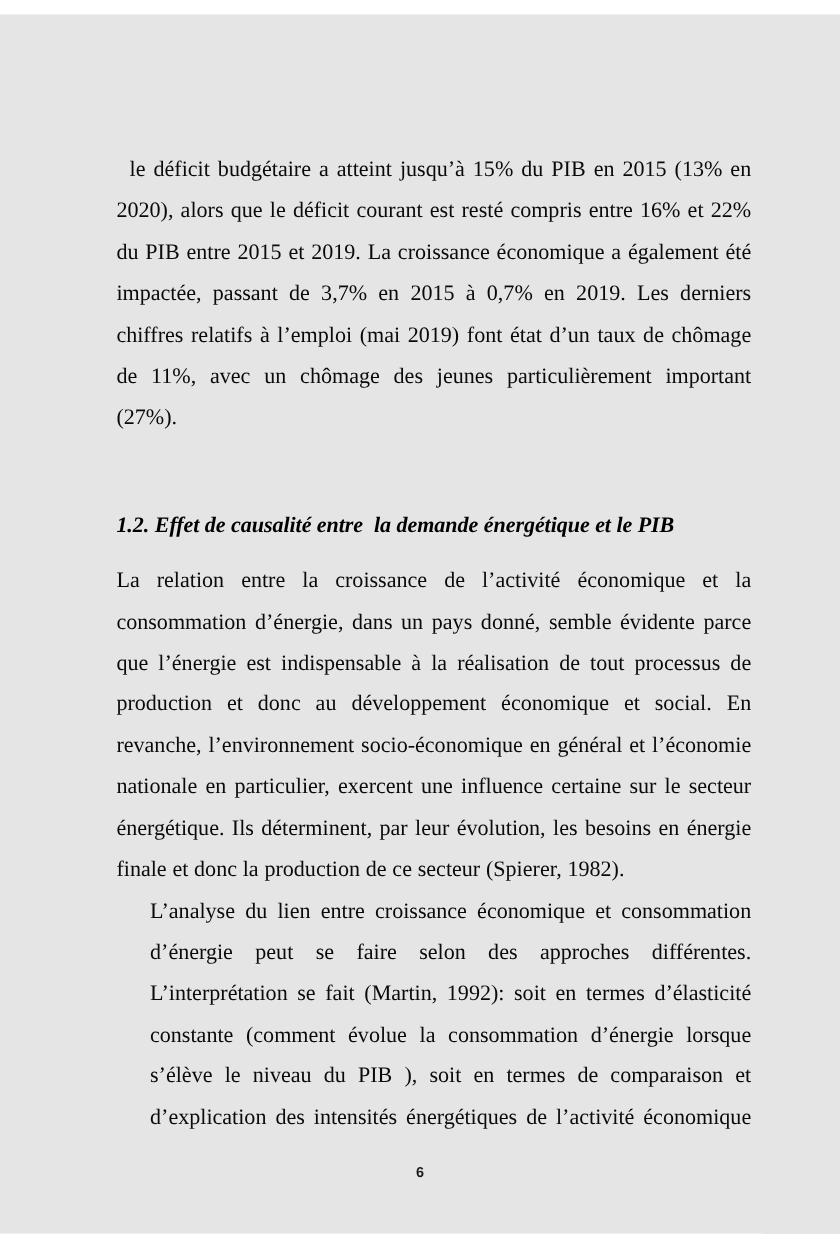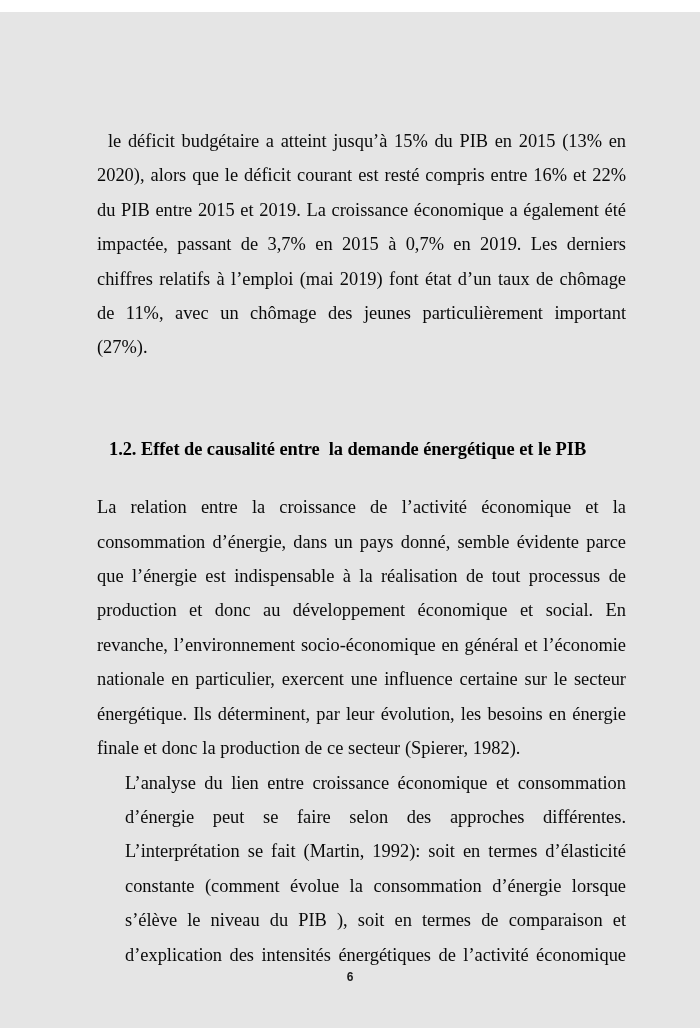--- a/index.html
+++ b/index.html
@@ -49,28 +49,29 @@
     text-indent: 11px;
   }
 
   
   p.para.justify-last {
     text-align-last: justify;
     margin-left: 28px;
   }
 
   h2.heading {
-    margin: 12px;
+    margin: 0;
     padding: 0;
     font-size: 18.4px;
     line-height: 34.4px;
     font-weight: bold;
     color: #000000;
     white-space: pre;
     letter-spacing: -0.05px;
+    font-style: italic;
   }
 
   .gap-before-heading { height: 55px; }
   .gap-after-heading  { height: 12px; }
 
   .page-number {
     position: absolute;
     left: 0;
     top: 958px;
     width: 700px;

